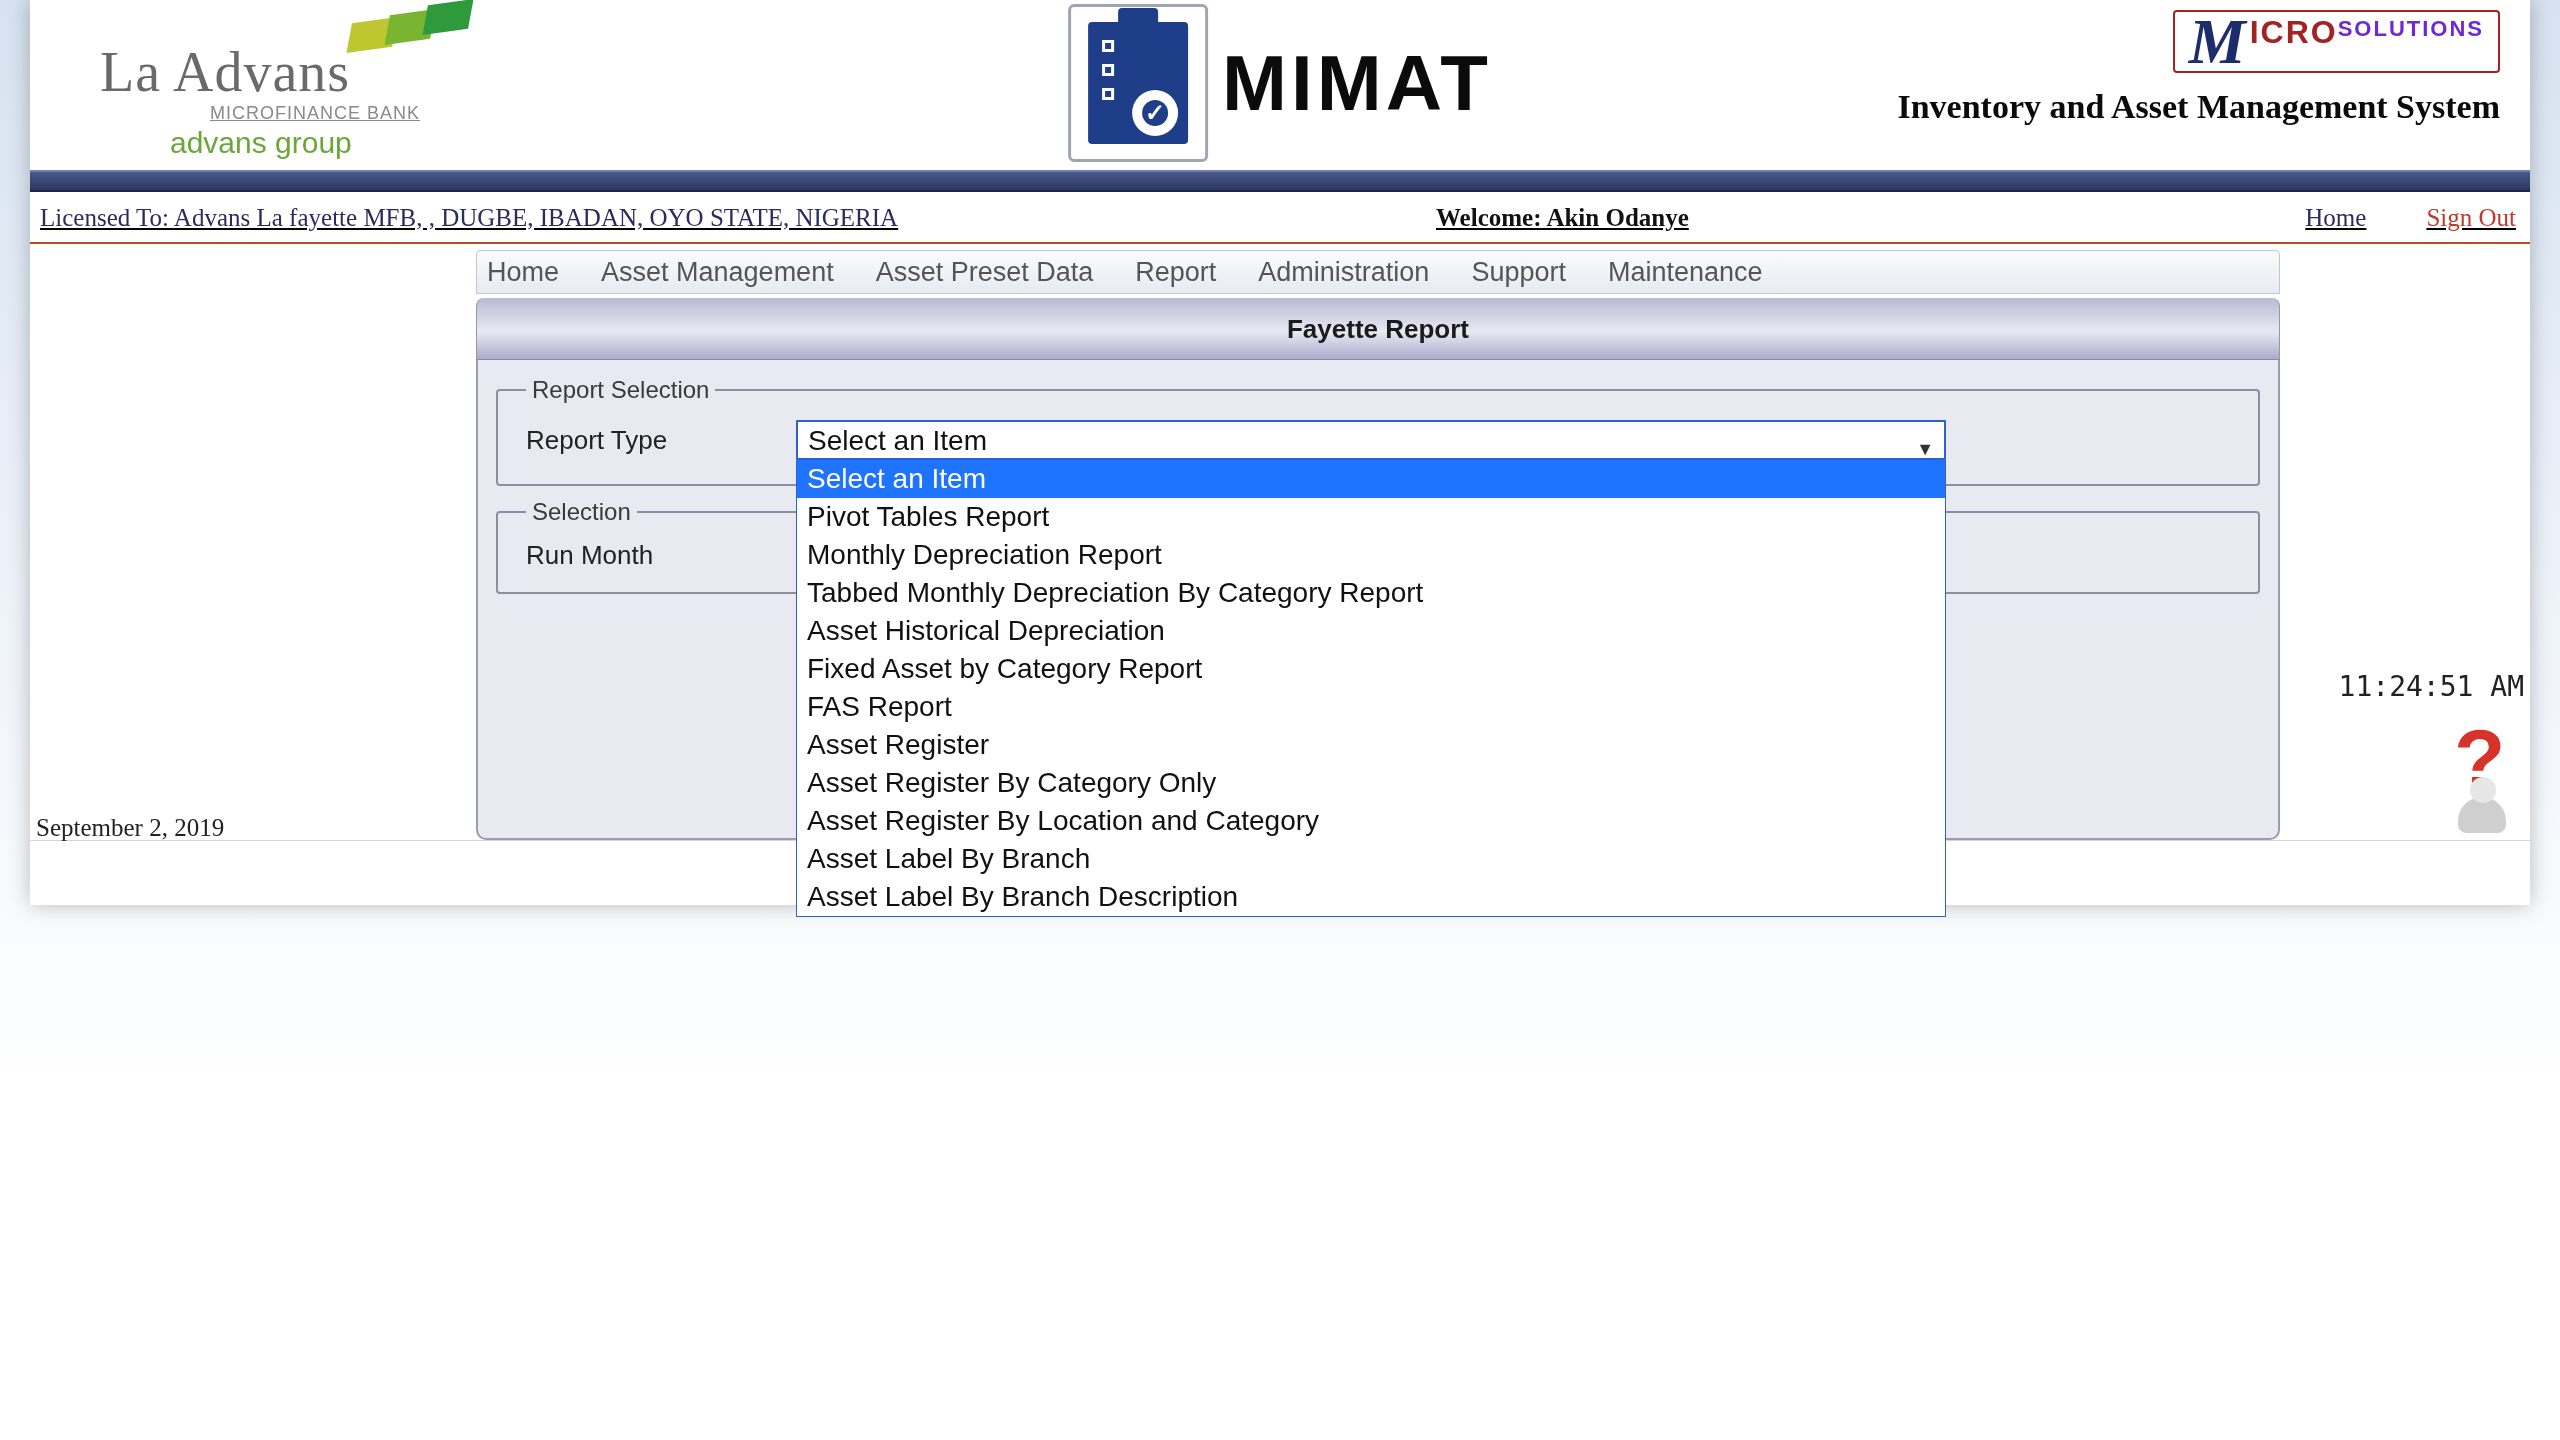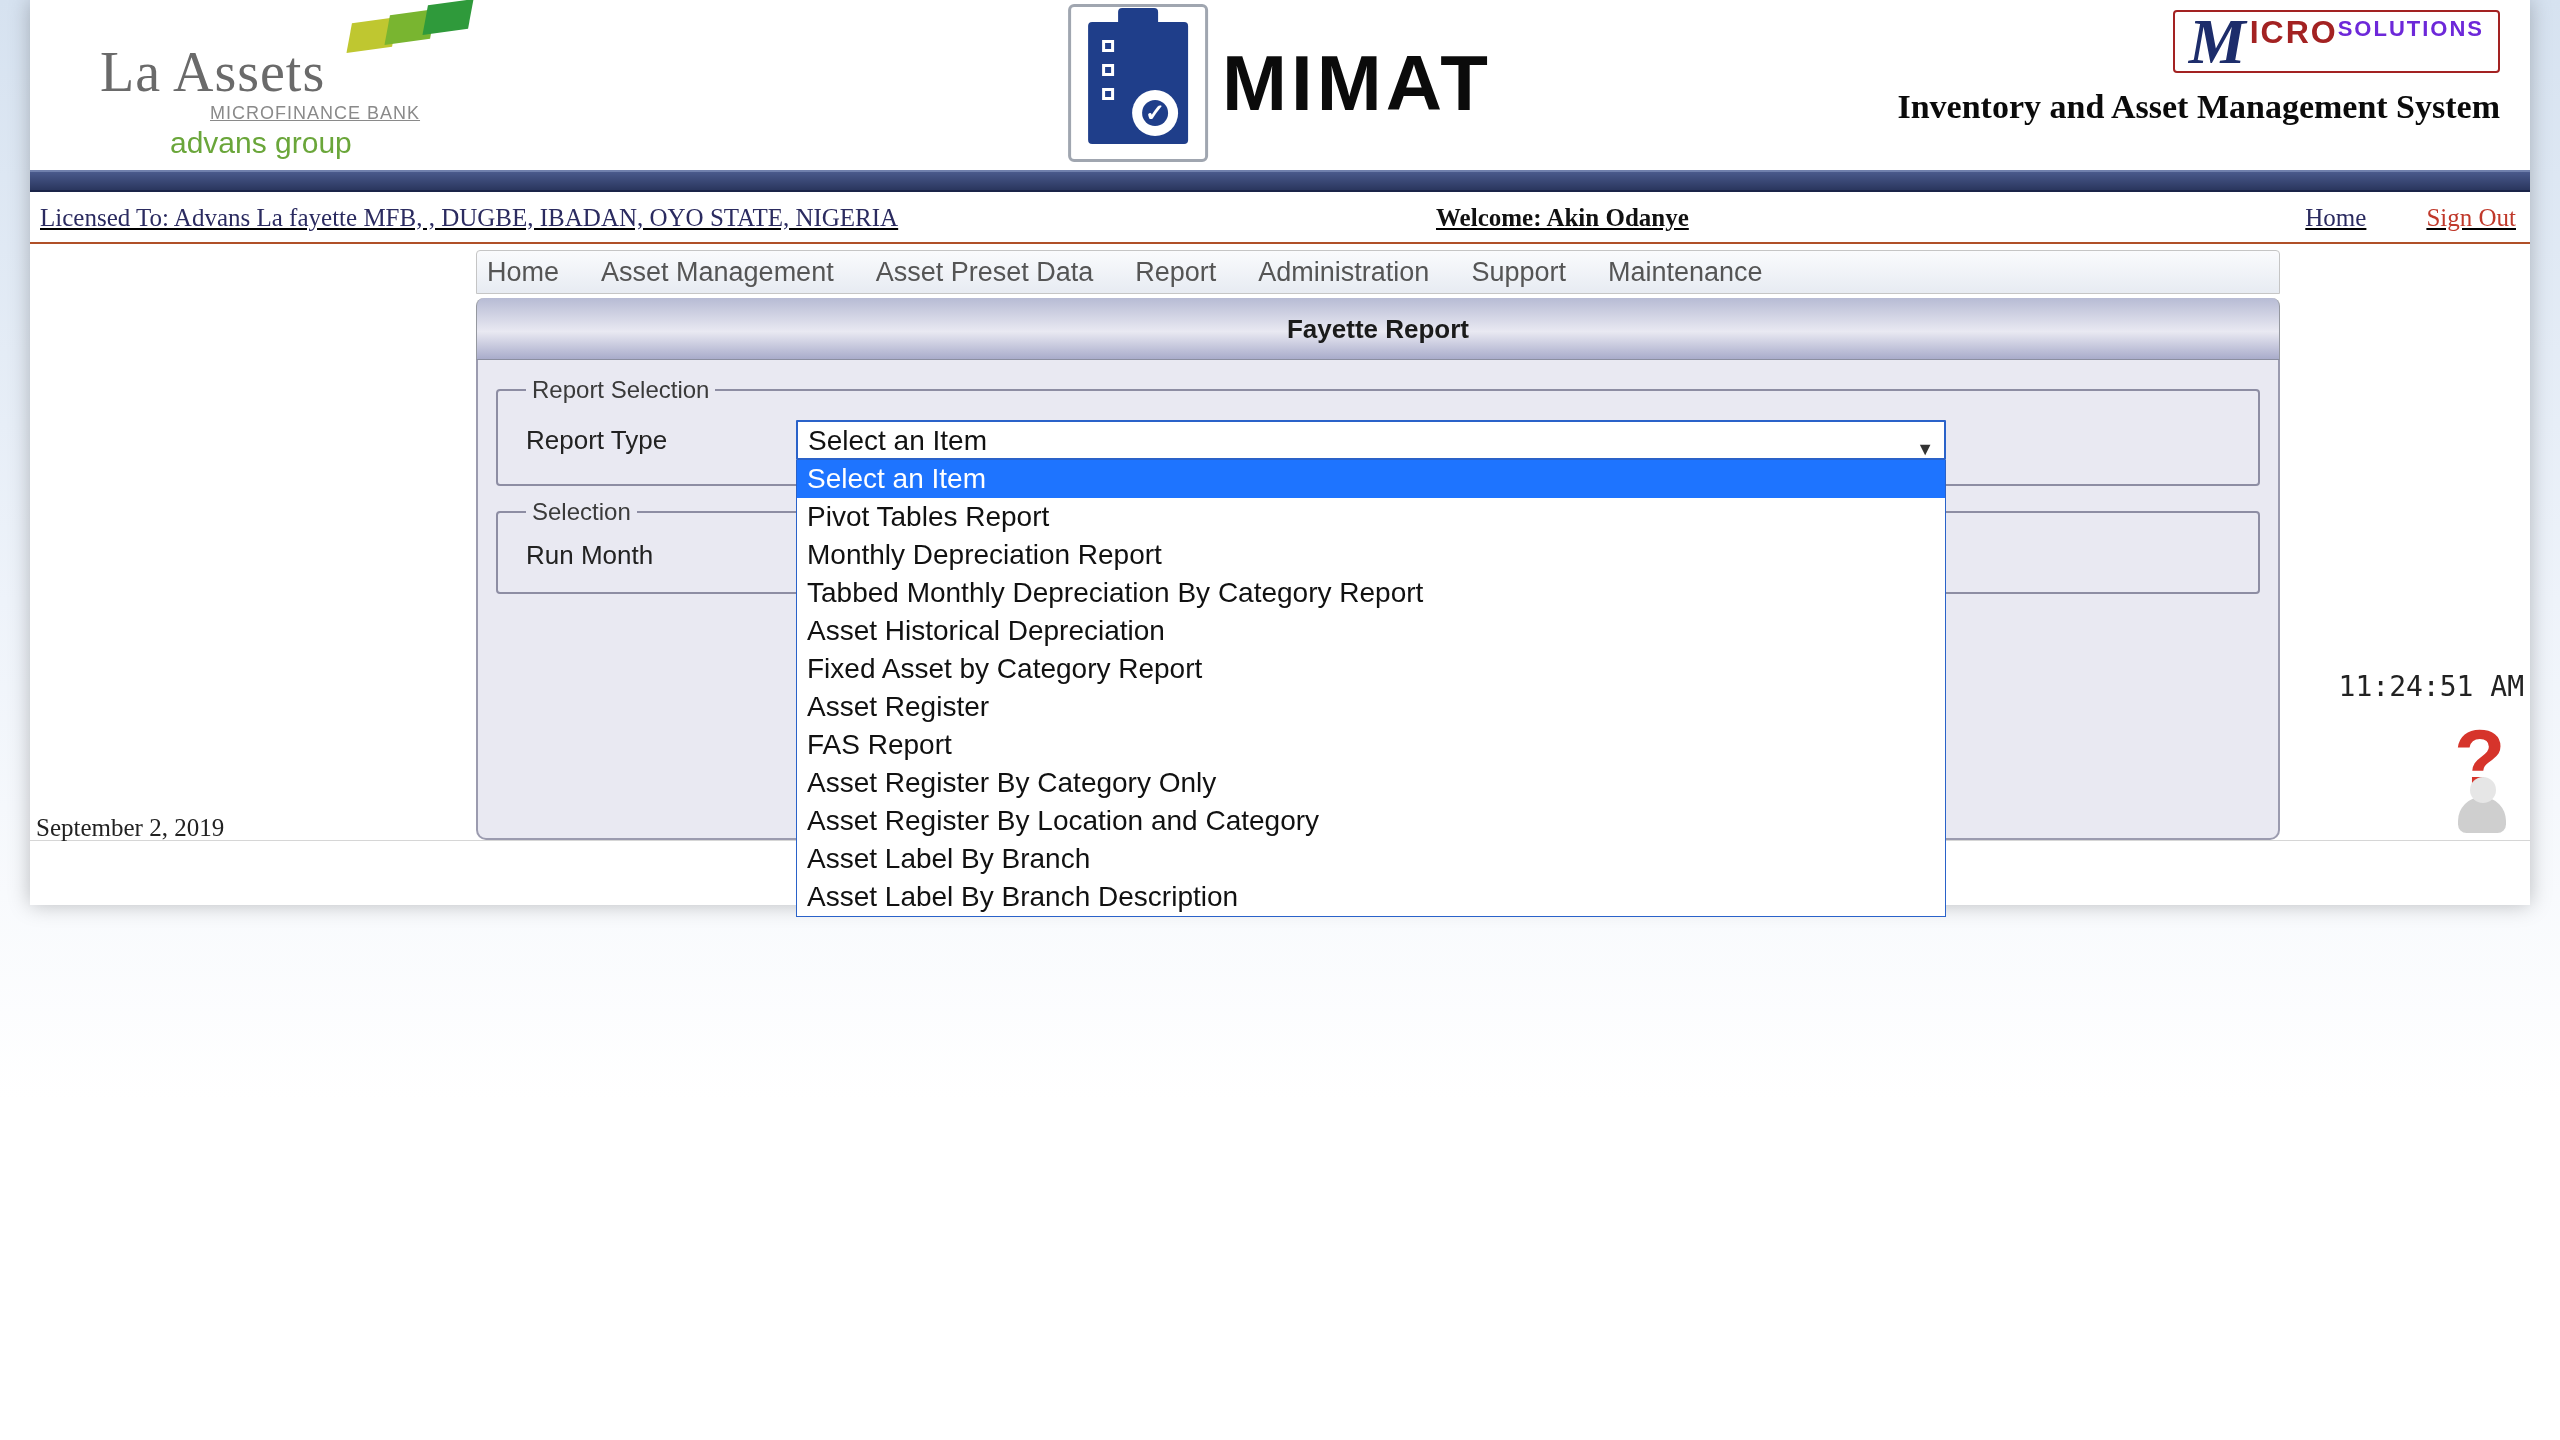--- a/index.html
+++ b/index.html
@@ -88,21 +88,21 @@
 
 <div class="outer-shell">
 
   <div class="header-band">
     <div class="logo-left">
       <div class="chevrons">
         <span class="chev c1"></span>
           <span class="chev c2"></span>
           <span class="chev c3"></span>
       </div>
-      <div class="la">La Assets</div>
+      <div class="la">La Advans</div>
       <div class="mf">MICROFINANCE BANK</div>
       <div class="adv">advans group</div>
     </div>
 
     <div class="logo-mid">
       <div class="clipboard">
         <div class="clip-inner">
           <span class="clip-line l1"></span>
             <span class="clip-line l2"></span>
             <span class="clip-line l3"></span>
@@ -166,22 +166,22 @@
                 <span>Select an Item</span>
                 <span class="caret">▼</span>
               </div>
               <div class="dropdown">
                 <div class="opt sel">Select an Item</div>
                 <div class="opt">Pivot Tables Report</div>
                 <div class="opt">Monthly Depreciation Report</div>
                 <div class="opt">Tabbed Monthly Depreciation By Category Report</div>
                 <div class="opt">Asset Historical Depreciation</div>
                 <div class="opt">Fixed Asset by Category Report</div>
+                <div class="opt">FAS Report</div>
                 <div class="opt">Asset Register</div>
-                <div class="opt">FAS Report</div>
                 <div class="opt">Asset Register By Category Only</div>
                 <div class="opt">Asset Register By Location and Category</div>
                 <div class="opt">Asset Label By Branch</div>
                 <div class="opt">Asset Label By Branch Description</div>
               </div>
             </div>
           </div>
         </fieldset>
 
         <fieldset>

